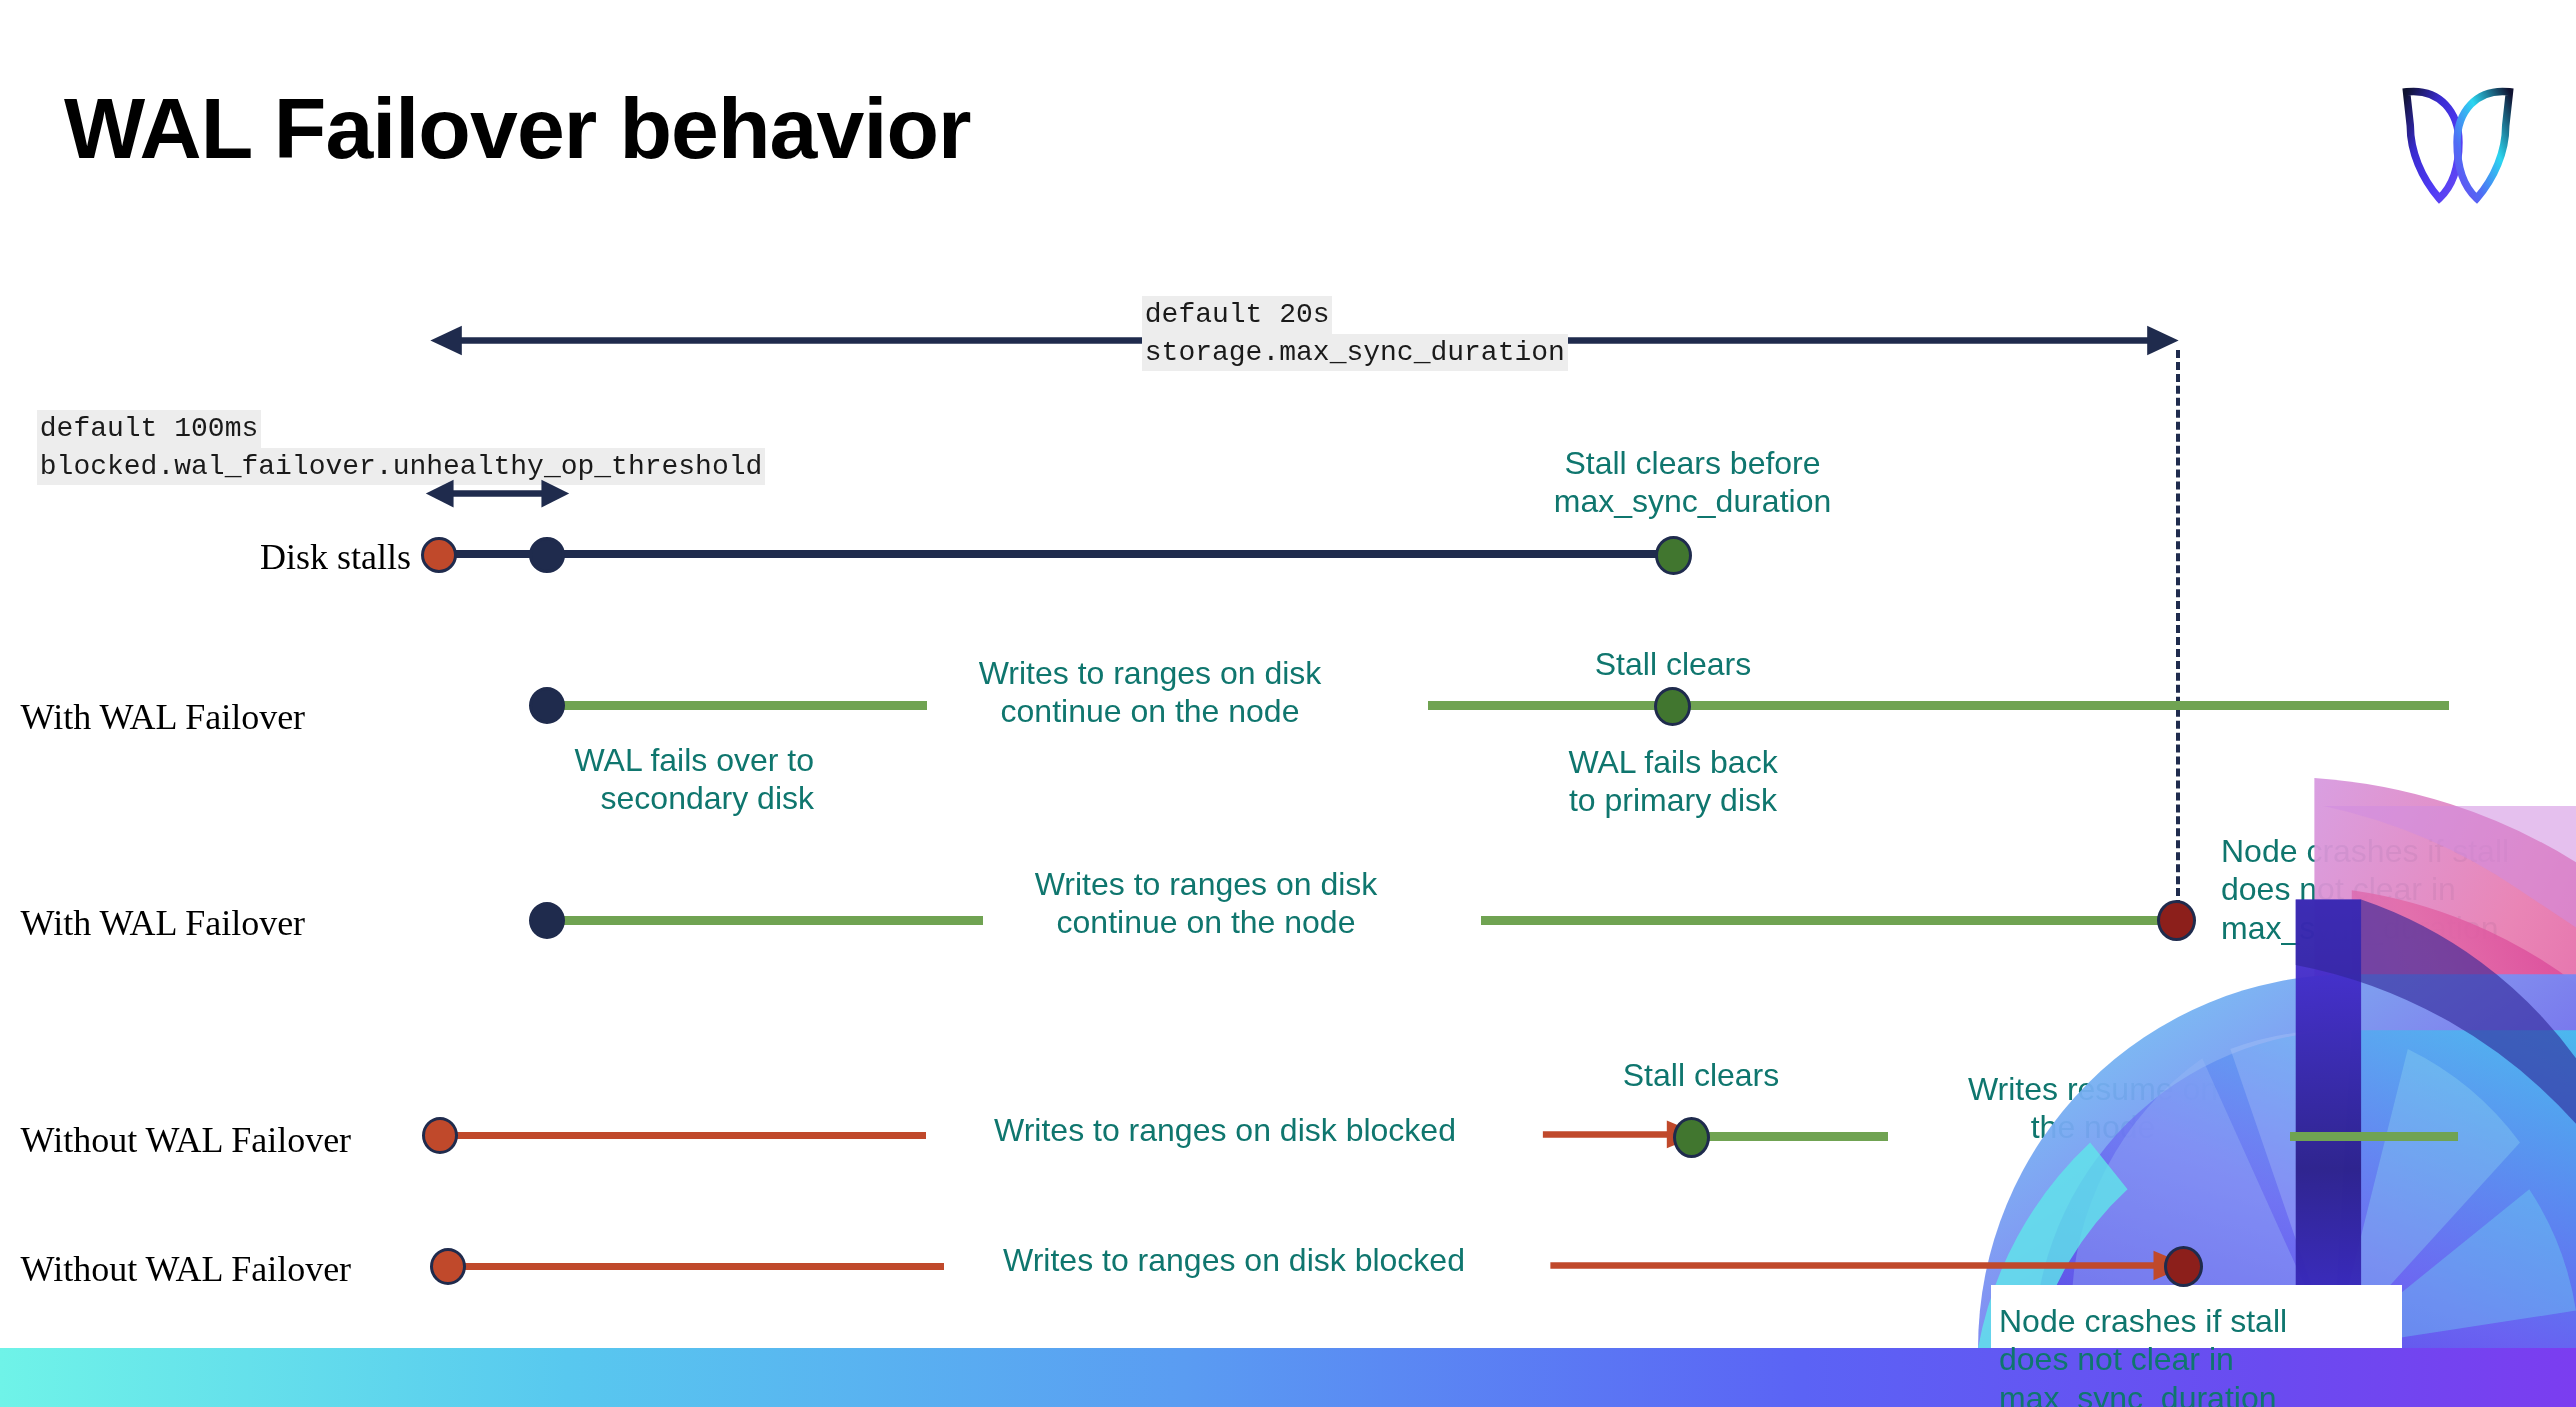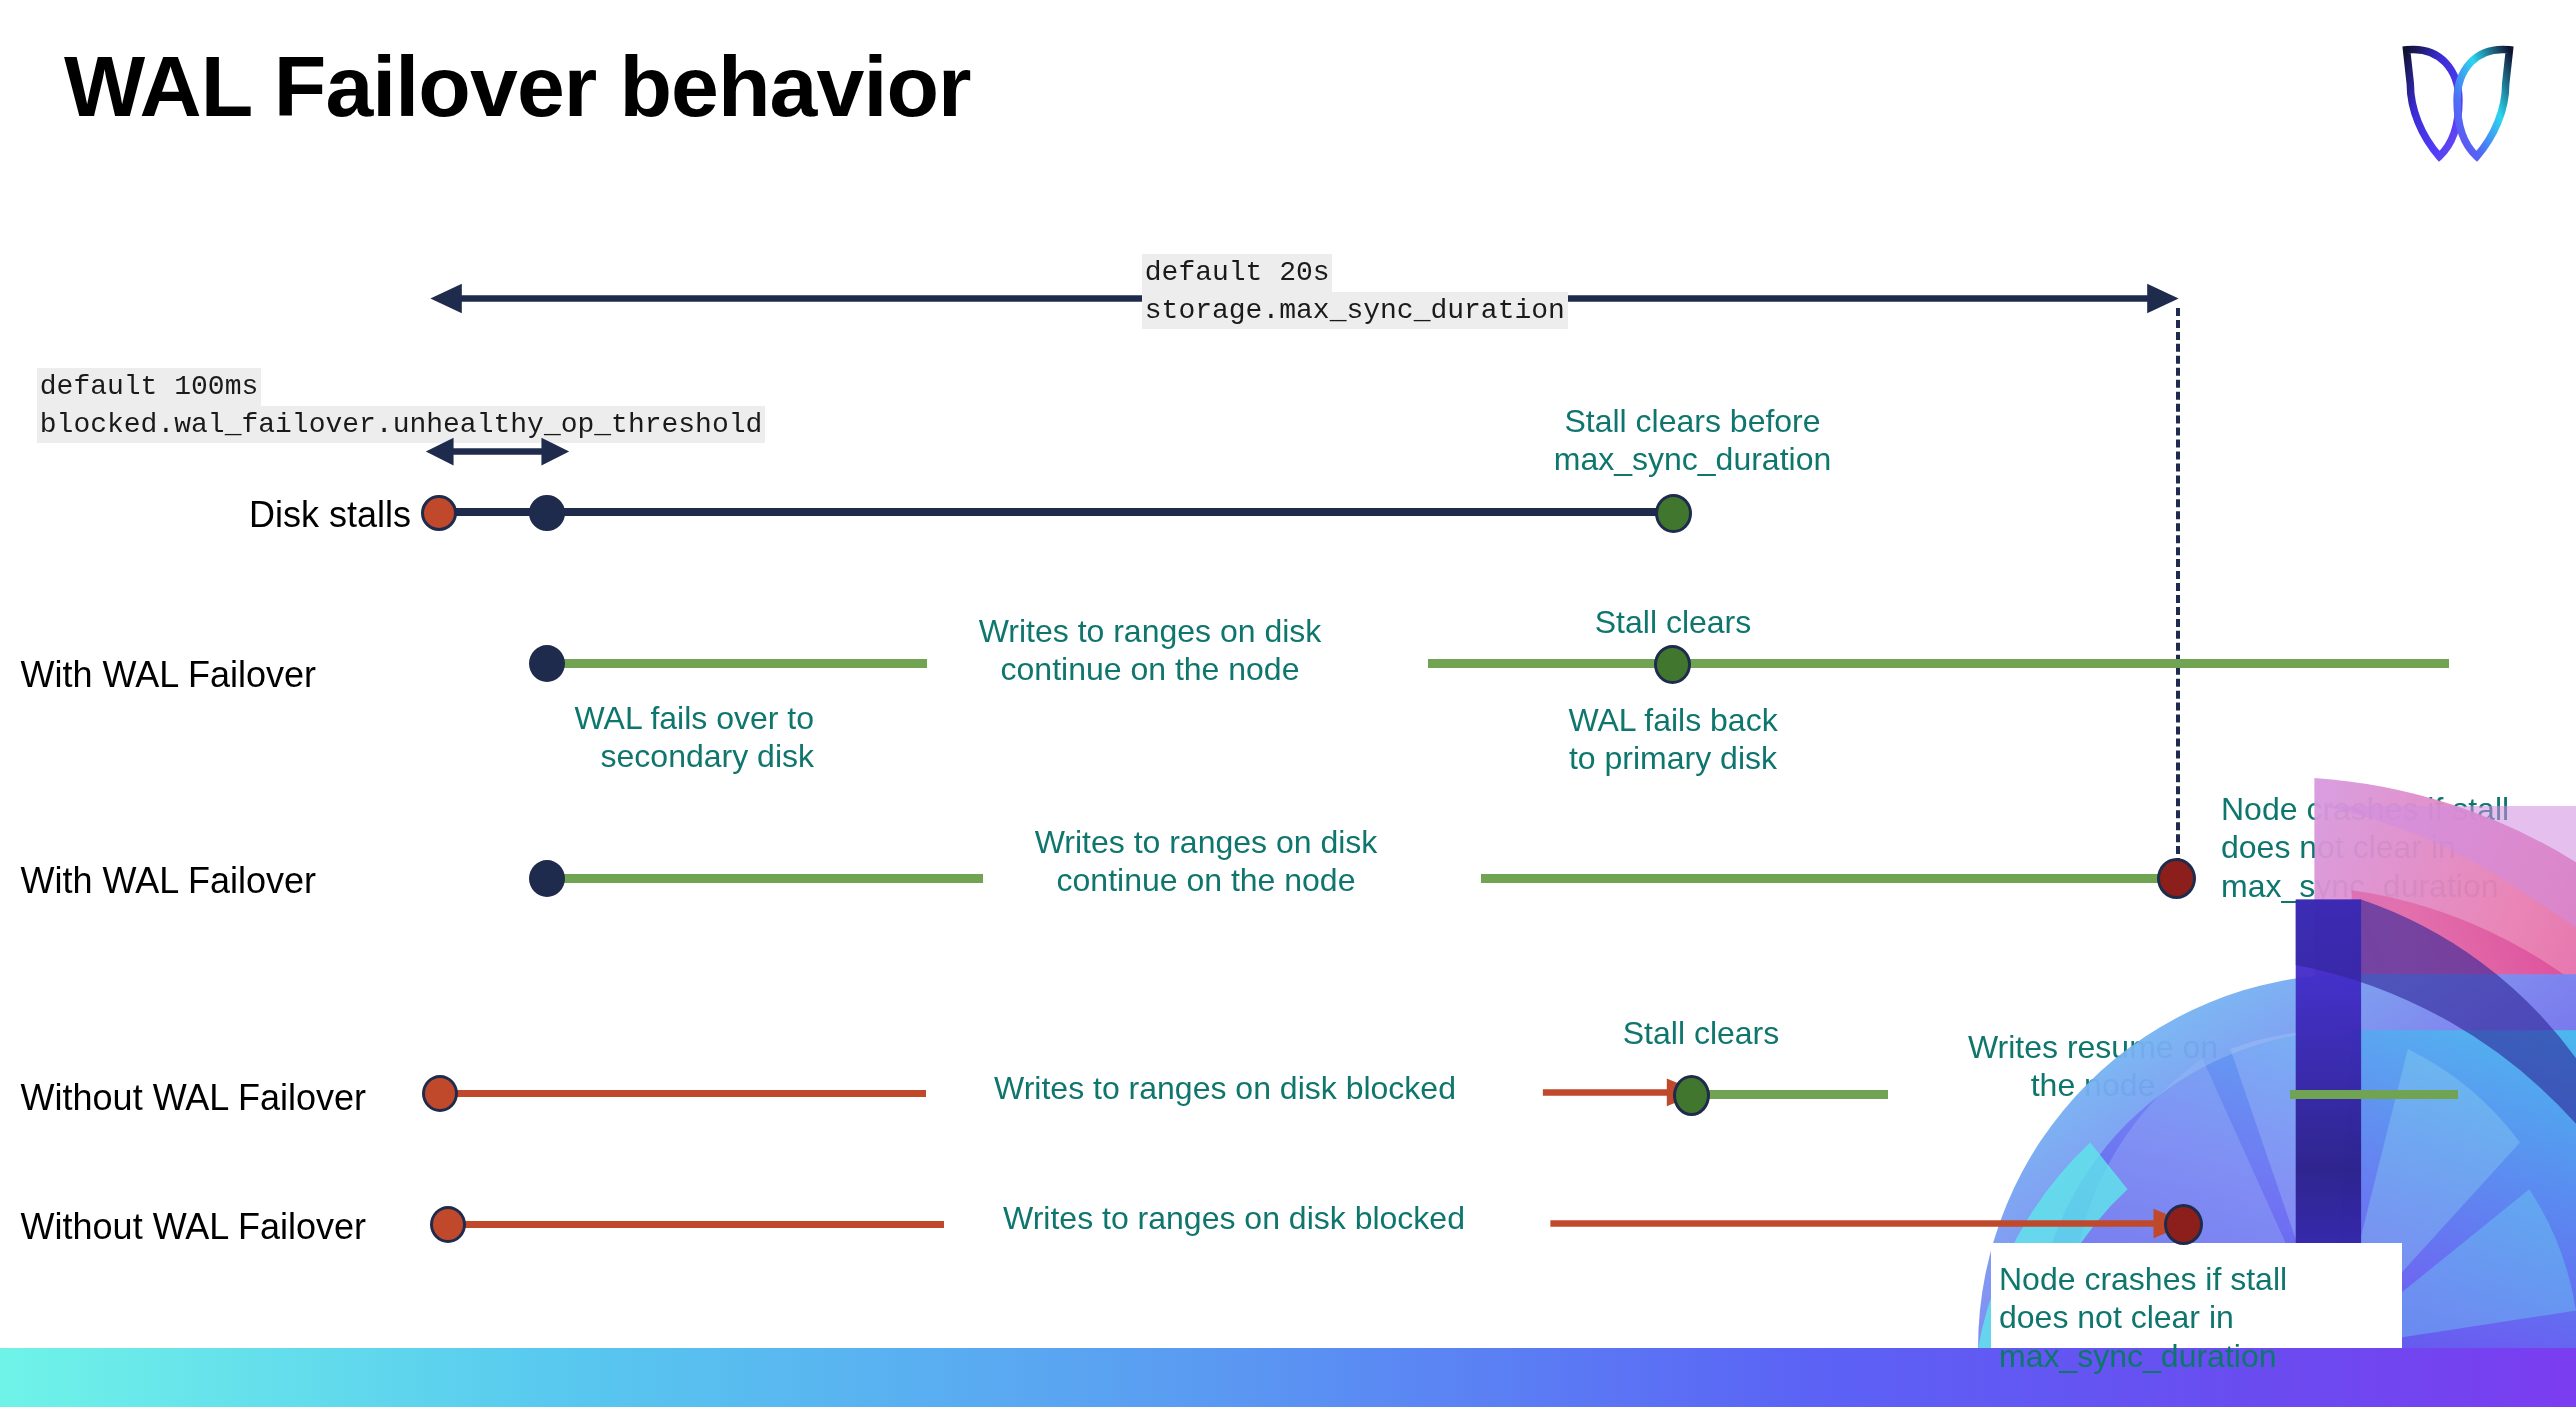--- a/index.html
+++ b/index.html
@@ -3,21 +3,21 @@
 <meta charset="utf-8">
 <style>
   html,body{margin:0;padding:0;background:#fff;}
   body{font-family:"Liberation Sans",sans-serif;}
   #slide{
     position:relative;
     width:2576px;height:1408px;
     background:#ffffff;
     overflow:hidden;
   }
-  .abs{position:absolute;}
+  .abs{position:absolute;margin-top:42px;}
 
   
   #title{
     left:64px;top:37px;
     font-size:86px;font-weight:bold;letter-spacing:-0.9px;
     color:#000;white-space:nowrap;
   }
 
   
   #logo{left:2397px;top:33px;width:122px;height:131px;}
@@ -33,20 +33,21 @@
     display:inline-block;
     padding:0.9px 2.8px;
     text-align:right;
   }
   .codeblock{display:flex;flex-direction:column;align-items:flex-start;}
 
   
   .rowlabel{
     font-size:36px;color:#000;white-space:nowrap;
     text-align:right;
+    font-family:Liberation Serif, serif;
   }
 
   
   .note{
     font-size:32px;color:#0f766e;line-height:1.20;
     text-align:center;white-space:pre-line;
   }
   .note-left{text-align:left;}
 
   

